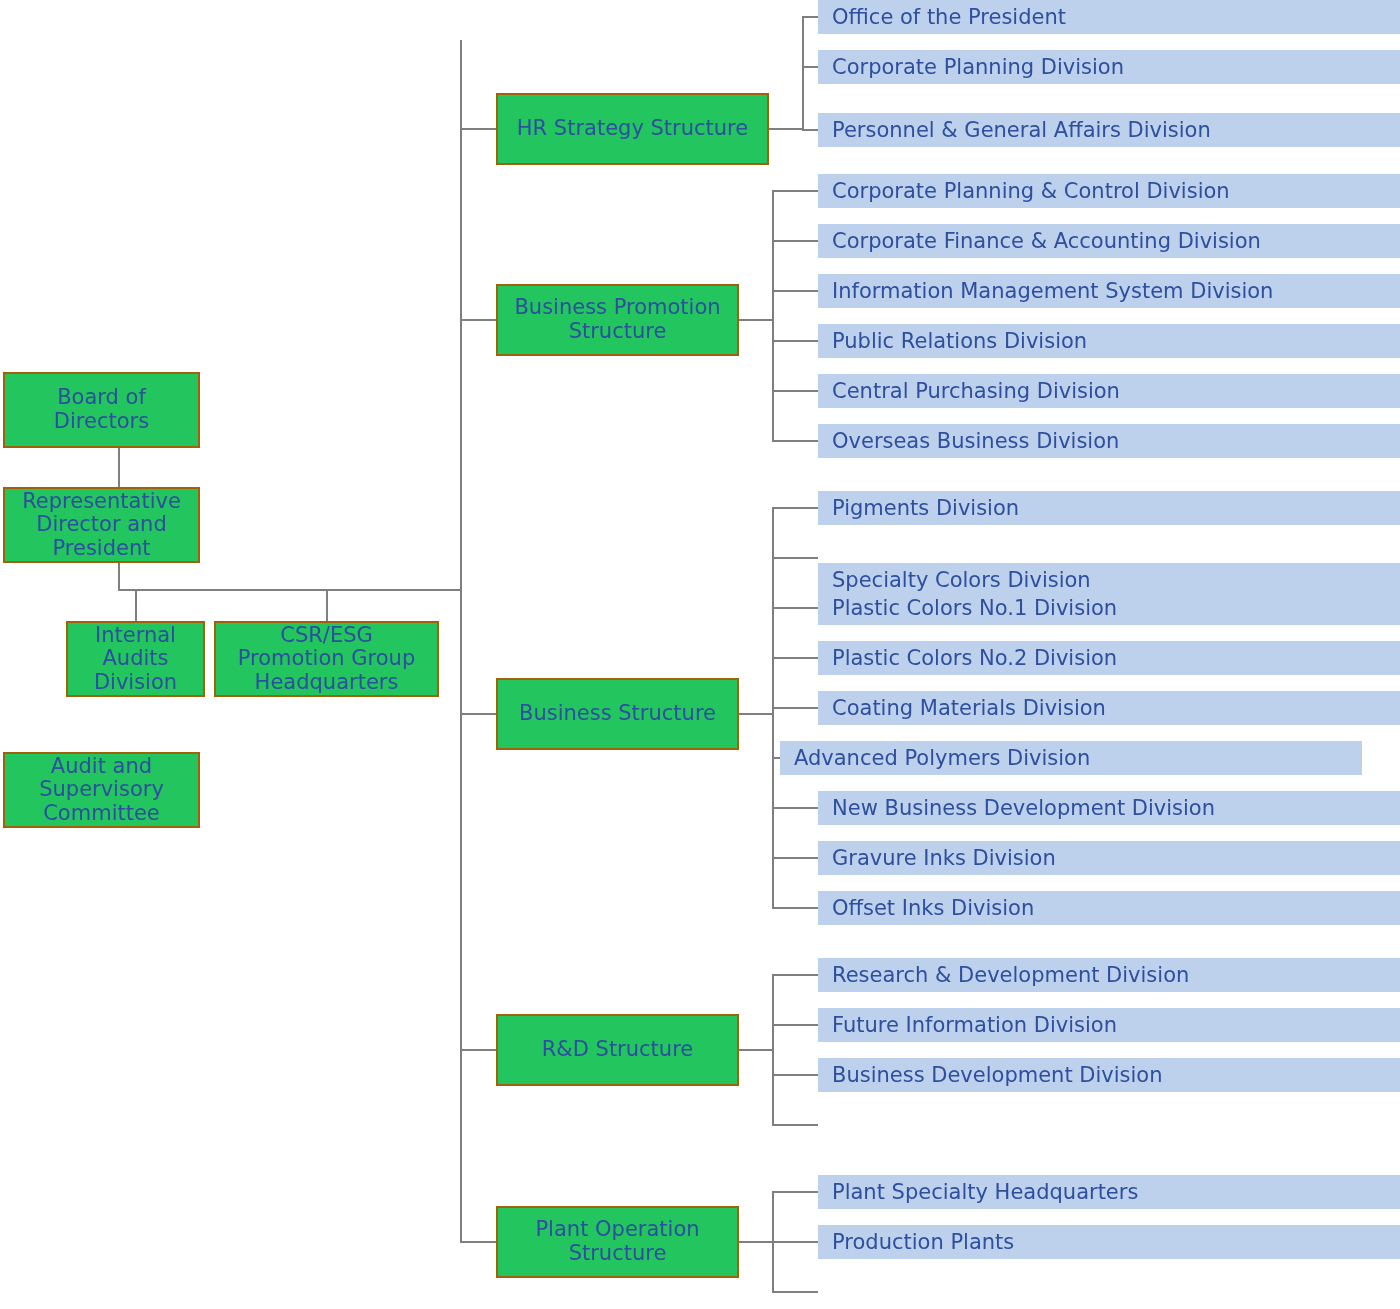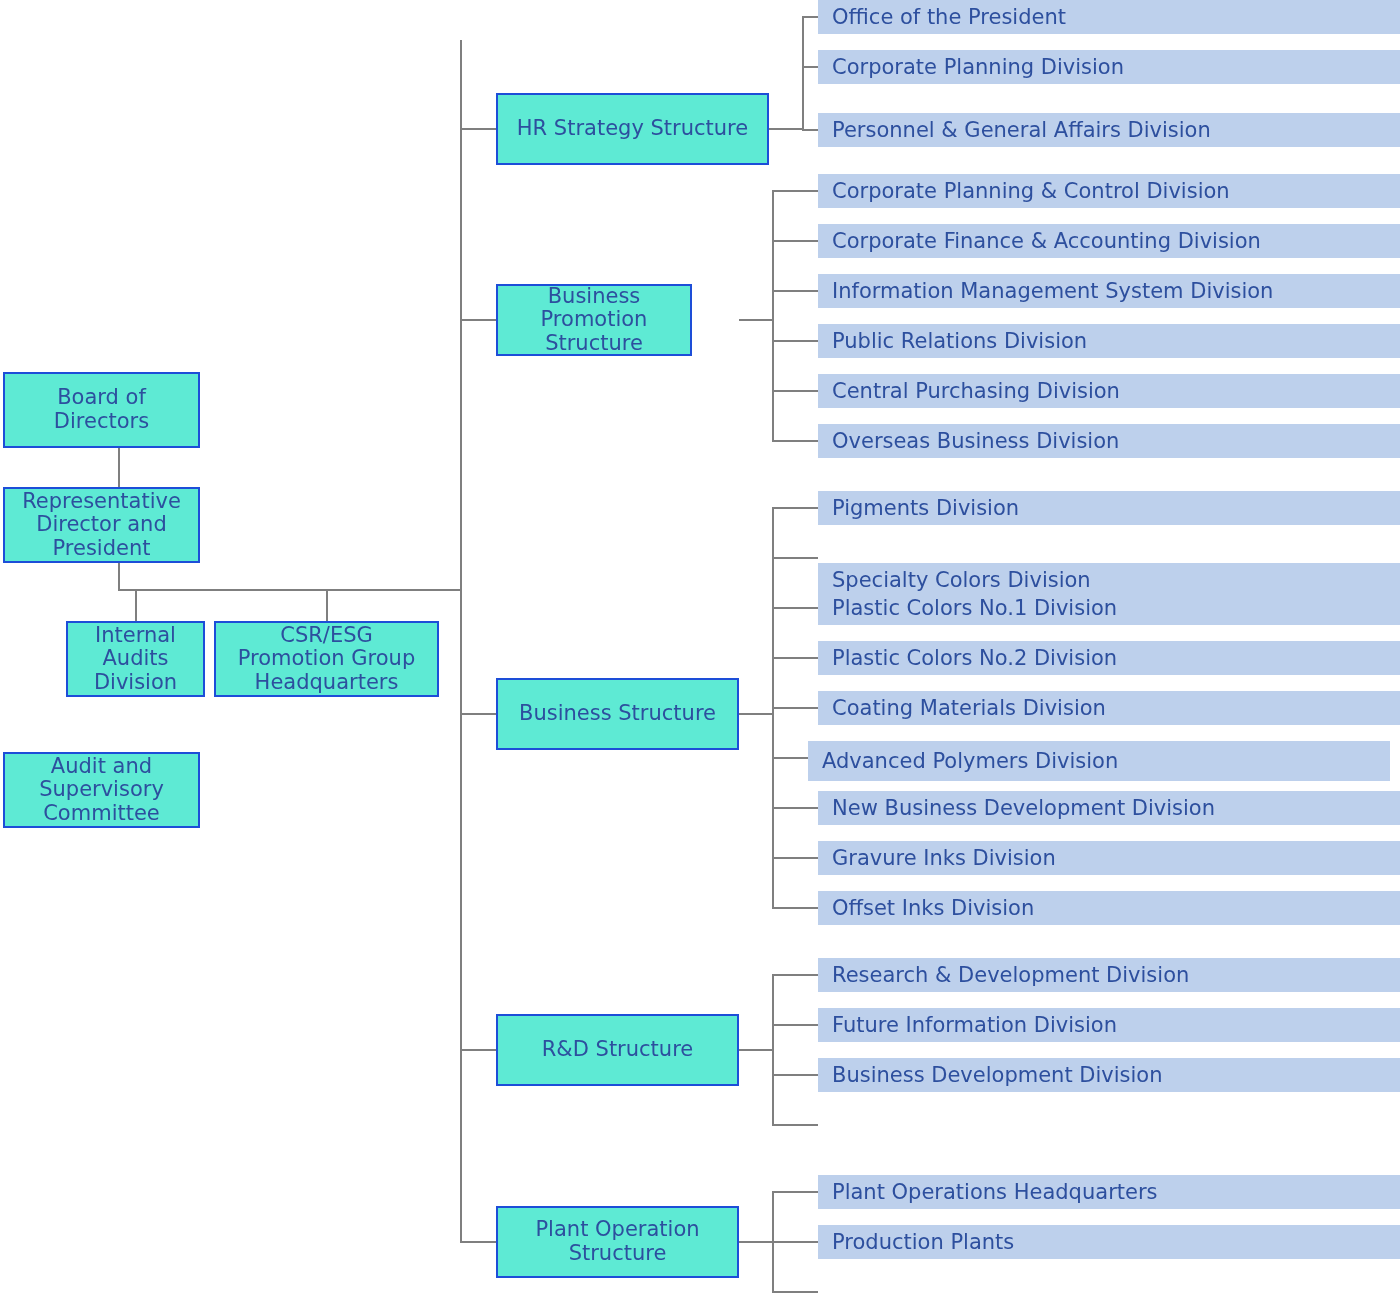--- a/index.html
+++ b/index.html
@@ -13,22 +13,22 @@
   #chart {
     position: relative;
     width: 1400px;
     height: 1309px;
     background: #ffffff;
     overflow: hidden;
   }
   .node {
     position: absolute;
     box-sizing: border-box;
-    border: 2px solid #1d4ed8;
-    background: #5eead4;
+    border: 2px solid #a16207;
+    background: #22c55e;
     color: #2d4f9e;
     display: flex;
     align-items: center;
     justify-content: center;
     text-align: center;
     line-height: 1.12;
     font-size: 21px;
     padding: 2px 4px;
   }
   .leaf {
@@ -71,21 +71,21 @@
     <div class="node" style="left: 496px; top: 93px; width: 273px; height: 72px;">HR Strategy Structure</div>
     <div class="line v" style="left: 802px; top: 17px; height: 113px;"></div>
     <div class="line h" style="left: 769px; top: 128px; width: 35px;"></div>
     <div class="line h" style="left: 802px; top: 16px; width: 16px;"></div>
     <div class="leaf" style="left: 818px; top: 0px; width: 582px; height: 34px;">Office of the President</div>
     <div class="line h" style="left: 802px; top: 66px; width: 16px;"></div>
     <div class="leaf" style="left: 818px; top: 50px; width: 582px; height: 34px;">Corporate Planning Division</div>
     <div class="line h" style="left: 802px; top: 129px; width: 16px;"></div>
     <div class="leaf" style="left: 818px; top: 113px; width: 582px; height: 34px;">Personnel &amp; General Affairs Division</div>
     <div class="line h" style="left: 460px; top: 319px; width: 36px;"></div>
-    <div class="node" style="left: 496px; top: 284px; width: 196px; height: 72px;">Business Promotion<br>Structure</div>
+    <div class="node" style="left: 496px; top: 284px; width: 243px; height: 72px;">Business Promotion<br>Structure</div>
     <div class="line v" style="left: 772px; top: 191px; height: 250px;"></div>
     <div class="line h" style="left: 739px; top: 319px; width: 35px;"></div>
     <div class="line h" style="left: 772px; top: 190px; width: 46px;"></div>
     <div class="leaf" style="left: 818px; top: 174px; width: 582px; height: 34px;">Corporate Planning &amp; Control Division</div>
     <div class="line h" style="left: 772px; top: 240px; width: 46px;"></div>
     <div class="leaf" style="left: 818px; top: 224px; width: 582px; height: 34px;">Corporate Finance &amp; Accounting Division</div>
     <div class="line h" style="left: 772px; top: 290px; width: 46px;"></div>
     <div class="leaf" style="left: 818px; top: 274px; width: 582px; height: 34px;">Information Management System Division</div>
     <div class="line h" style="left: 772px; top: 340px; width: 46px;"></div>
     <div class="leaf" style="left: 818px; top: 324px; width: 582px; height: 34px;">Public Relations Division</div>
@@ -101,21 +101,21 @@
     <div class="leaf" style="left: 818px; top: 491px; width: 582px; height: 34px;">Pigments Division</div>
     <div class="line h" style="left: 772px; top: 557px; width: 46px;"></div>
     <div class="leaf" style="left: 818px; top: 563px; width: 586px; height: 34px;">Specialty Colors Division</div>
     <div class="line h" style="left: 772px; top: 607px; width: 46px;"></div>
     <div class="leaf" style="left: 818px; top: 591px; width: 582px; height: 34px;">Plastic Colors No.1 Division</div>
     <div class="line h" style="left: 772px; top: 657px; width: 46px;"></div>
     <div class="leaf" style="left: 818px; top: 641px; width: 582px; height: 34px;">Plastic Colors No.2 Division</div>
     <div class="line h" style="left: 772px; top: 707px; width: 46px;"></div>
     <div class="leaf" style="left: 818px; top: 691px; width: 582px; height: 34px;">Coating Materials Division</div>
     <div class="line h" style="left: 772px; top: 757px; width: 46px;"></div>
-    <div class="leaf" style="left: 808px; top: 741px; width: 582px; height: 40px;">Advanced Polymers Division</div>
+    <div class="leaf" style="left: 780px; top: 741px; width: 582px; height: 34px;">Advanced Polymers Division</div>
     <div class="line h" style="left: 772px; top: 807px; width: 46px;"></div>
     <div class="leaf" style="left: 818px; top: 791px; width: 582px; height: 34px;">New Business Development Division</div>
     <div class="line h" style="left: 772px; top: 857px; width: 46px;"></div>
     <div class="leaf" style="left: 818px; top: 841px; width: 582px; height: 34px;">Gravure Inks Division</div>
     <div class="line h" style="left: 772px; top: 907px; width: 46px;"></div>
     <div class="leaf" style="left: 818px; top: 891px; width: 582px; height: 34px;">Offset Inks Division</div>
     <div class="line h" style="left: 460px; top: 1049px; width: 36px;"></div>
     <div class="node" style="left: 496px; top: 1014px; width: 243px; height: 72px;">R&amp;D Structure</div>
     <div class="line v" style="left: 772px; top: 975px; height: 150px;"></div>
     <div class="line h" style="left: 739px; top: 1049px; width: 35px;"></div>
@@ -124,17 +124,17 @@
     <div class="line h" style="left: 772px; top: 1024px; width: 46px;"></div>
     <div class="leaf" style="left: 818px; top: 1008px; width: 582px; height: 34px;">Future Information Division</div>
     <div class="line h" style="left: 772px; top: 1074px; width: 46px;"></div>
     <div class="leaf" style="left: 818px; top: 1058px; width: 582px; height: 34px;">Business Development Division</div>
     <div class="line h" style="left: 772px; top: 1124px; width: 46px;"></div>
     <div class="line h" style="left: 460px; top: 1241px; width: 36px;"></div>
     <div class="node" style="left: 496px; top: 1206px; width: 243px; height: 72px;">Plant Operation<br>Structure</div>
     <div class="line v" style="left: 772px; top: 1192px; height: 100px;"></div>
     <div class="line h" style="left: 739px; top: 1241px; width: 35px;"></div>
     <div class="line h" style="left: 772px; top: 1191px; width: 46px;"></div>
-    <div class="leaf" style="left: 818px; top: 1175px; width: 582px; height: 34px;">Plant Operations Headquarters</div>
+    <div class="leaf" style="left: 818px; top: 1175px; width: 582px; height: 34px;">Plant Specialty Headquarters</div>
     <div class="line h" style="left: 772px; top: 1241px; width: 46px;"></div>
     <div class="leaf" style="left: 818px; top: 1225px; width: 582px; height: 34px;">Production Plants</div>
     <div class="line h" style="left: 772px; top: 1291px; width: 46px;"></div>
   </div>
 
 </body></html>

